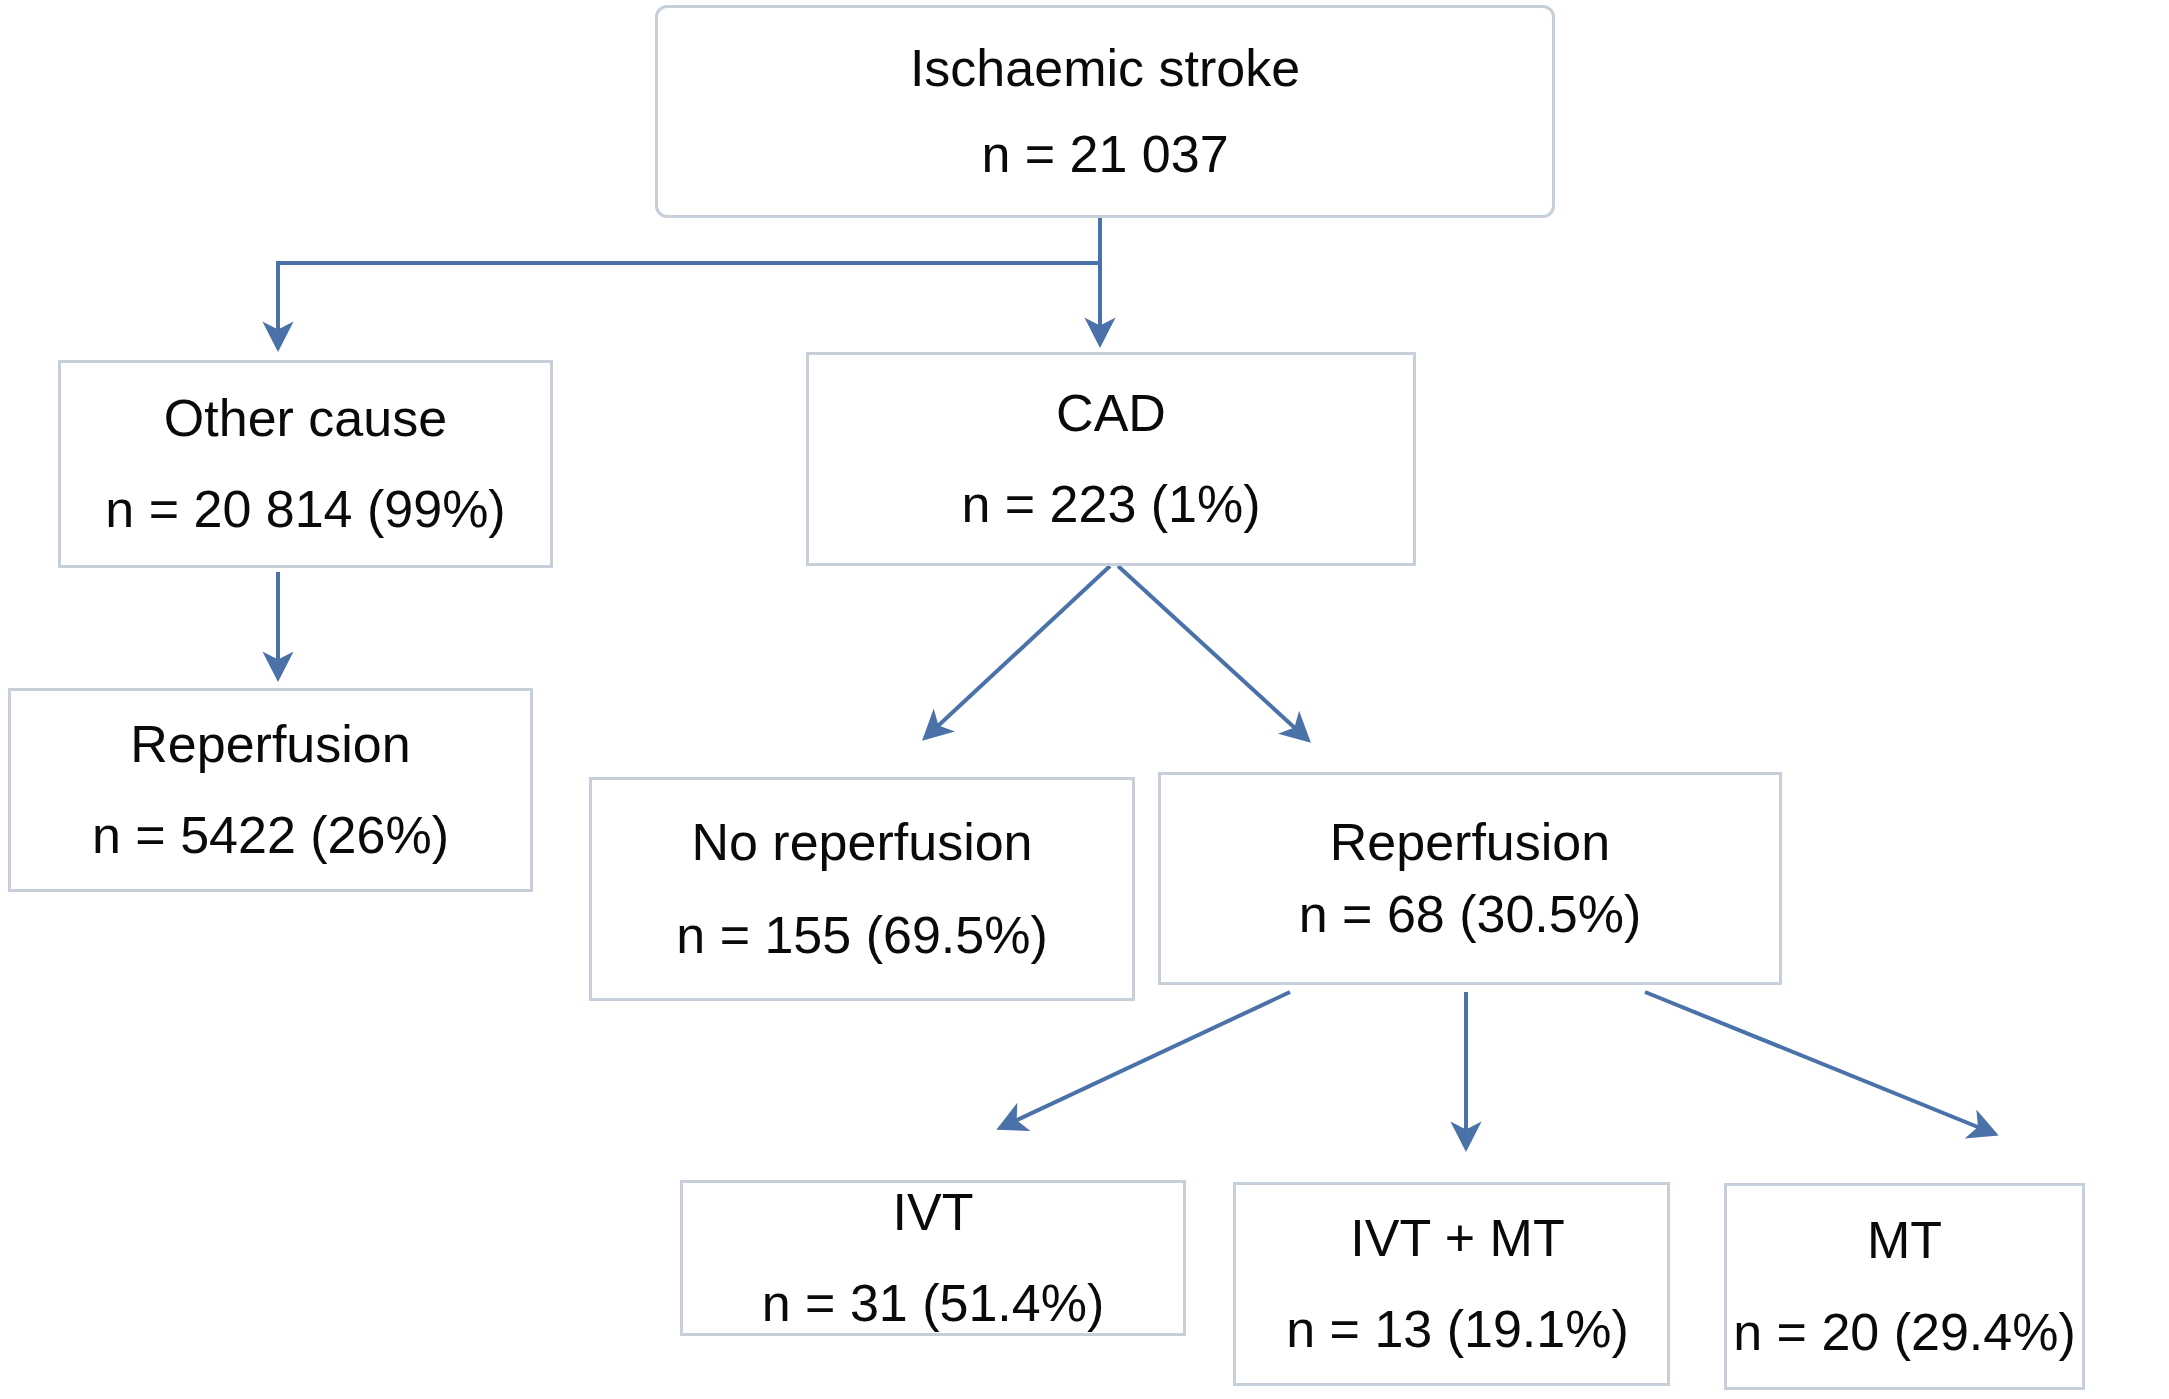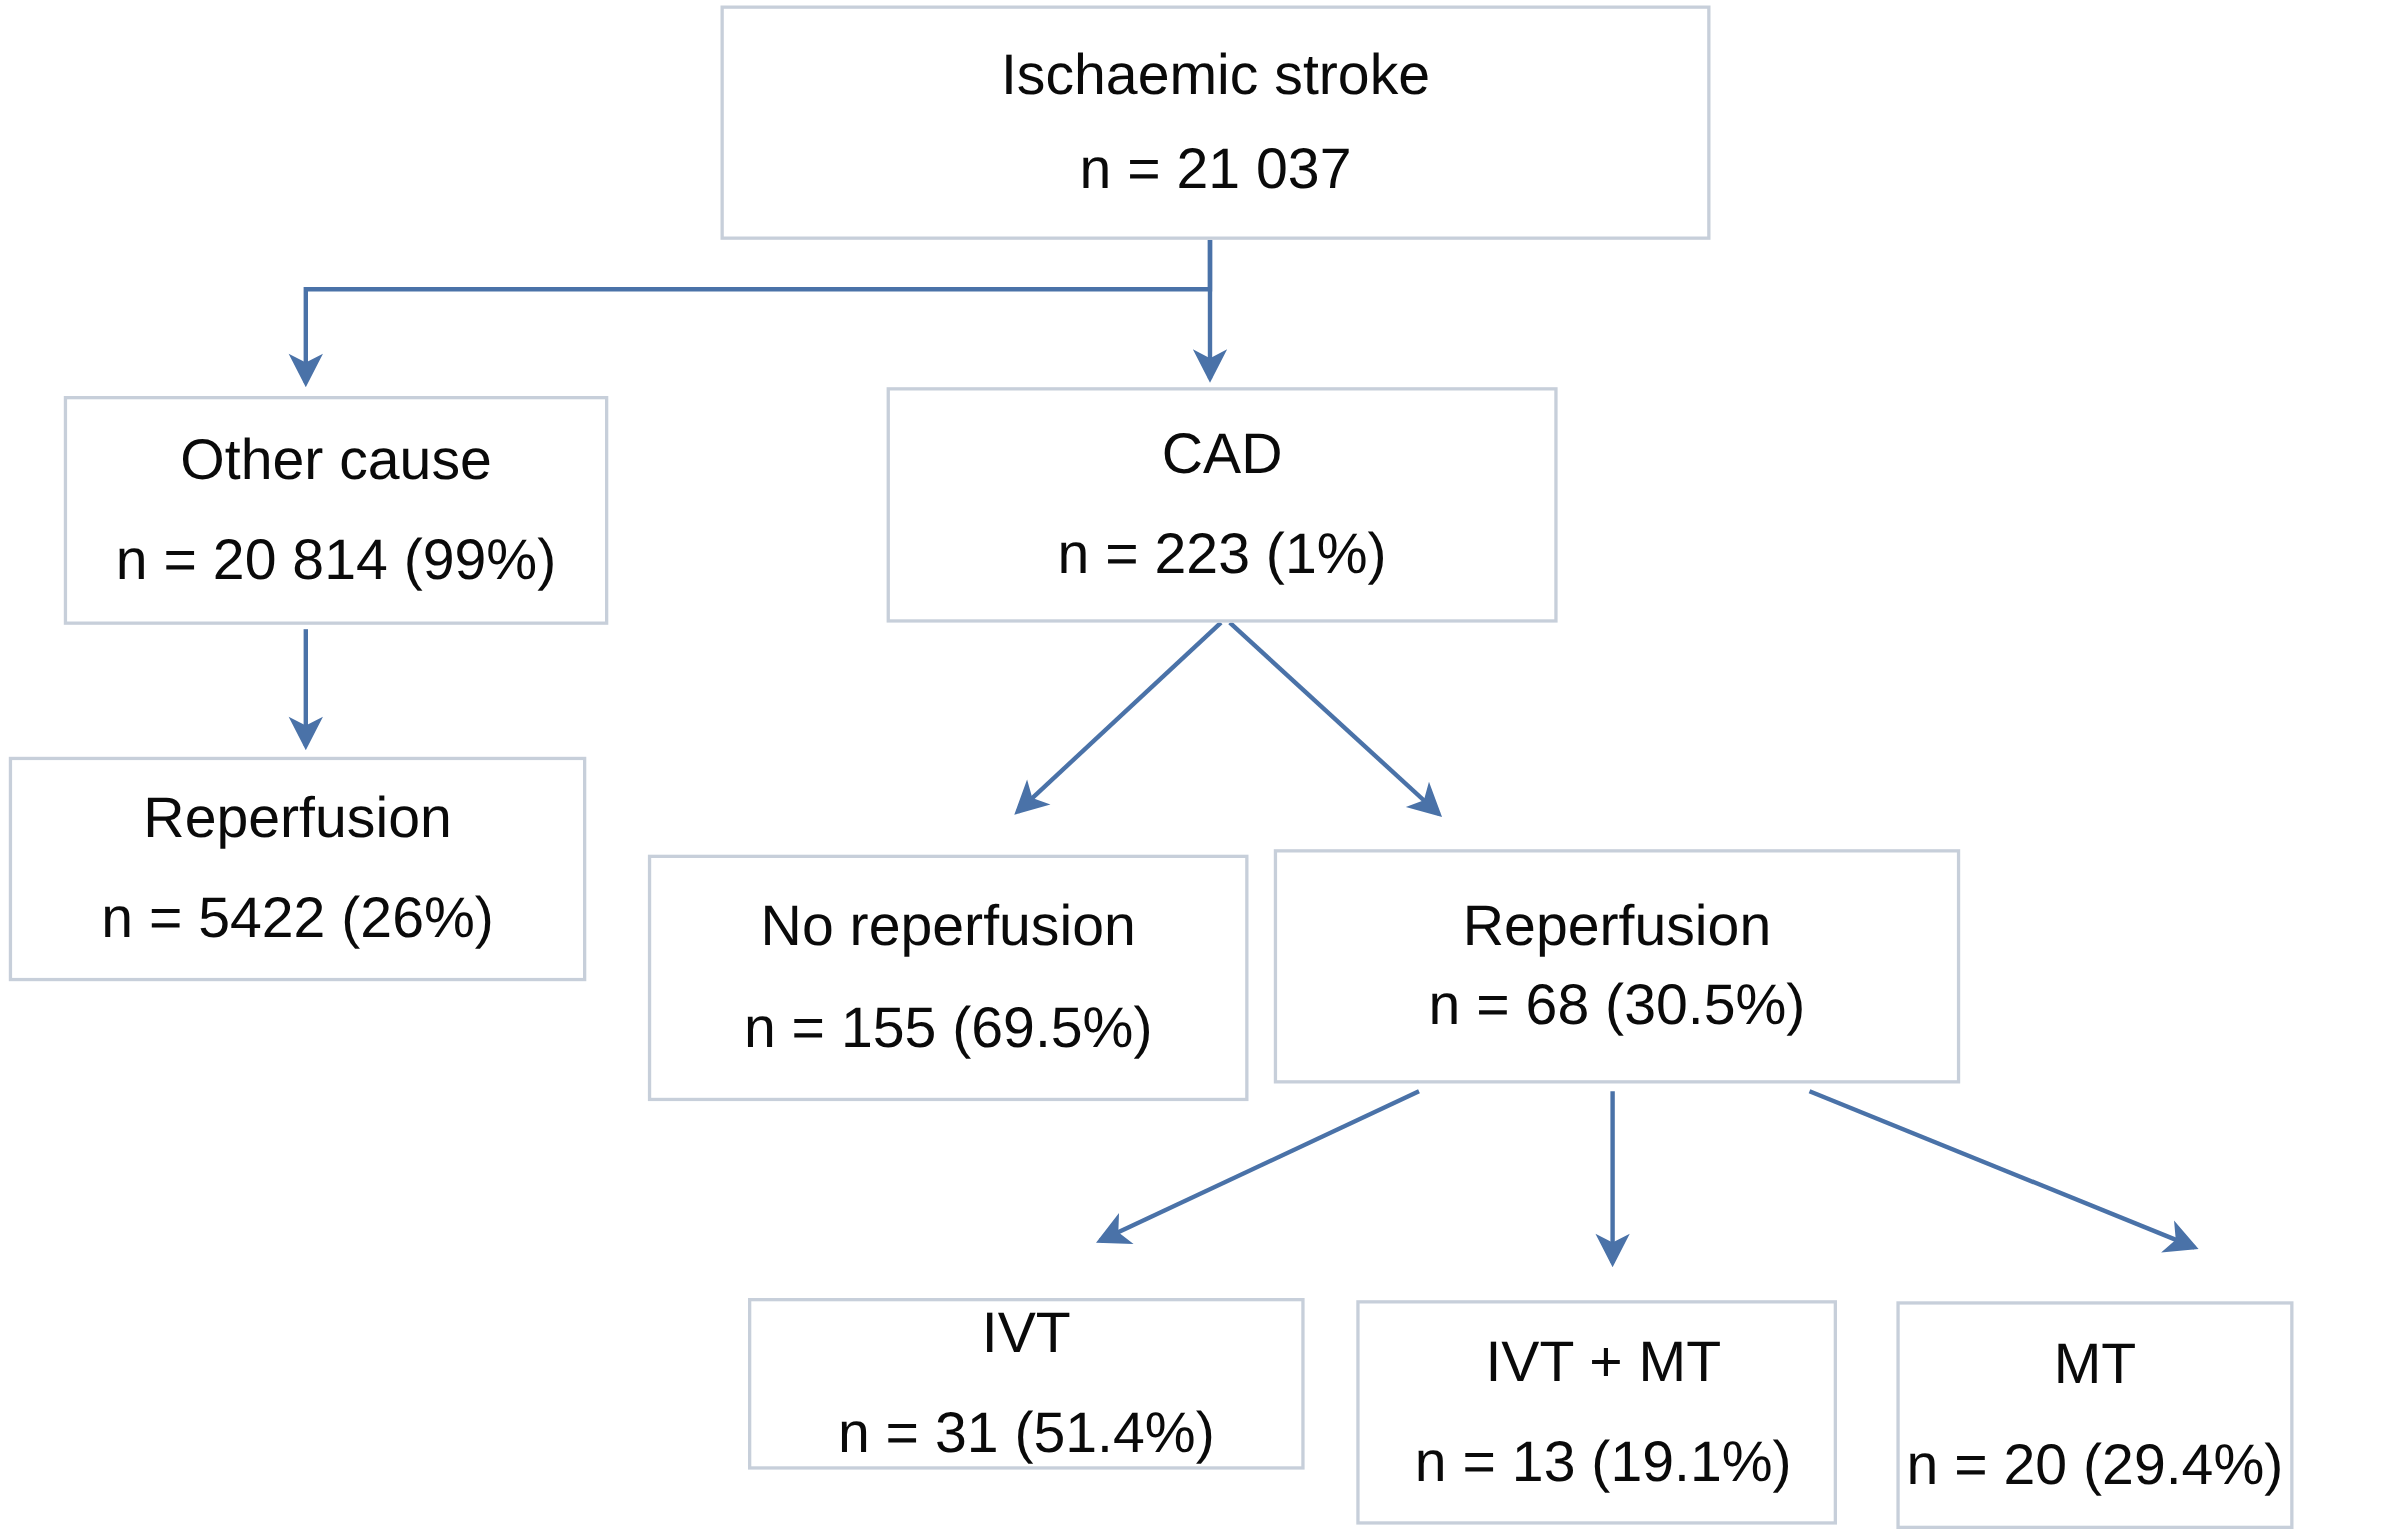--- a/index.html
+++ b/index.html
@@ -47,21 +47,21 @@
   }
   .node .line2 {
     color: #0a0a0a;
     font-size: 52px;
     line-height: 1.06;
     white-space: nowrap;
     text-align: right;
     margin-top: 36px;
   }
   
-  #node-root        { left: 655px;  top: 5px;    width: 900px; height: 213px; }
+  #node-root        { left: 655px;  top: 5px;    width: 900px; height: 213px; border-radius: 12px; }
   #node-other       { left: 58px;   top: 360px;  width: 495px; height: 208px; }
   #node-cad         { left: 806px;  top: 352px;  width: 610px; height: 214px; }
   #node-reperf-left { left: 8px;    top: 688px;  width: 525px; height: 204px; }
   #node-noreperf    { left: 589px;  top: 777px;  width: 546px; height: 224px; }
   #node-reperf-cad  { left: 1158px; top: 772px;  width: 624px; height: 213px; }
   #node-ivt         { left: 680px;  top: 1180px; width: 506px; height: 156px; }
   #node-ivtmt       { left: 1233px; top: 1182px; width: 437px; height: 204px; padding-left: 12px; }
   #node-mt          { left: 1724px; top: 1183px; width: 361px; height: 207px; }
 
   

